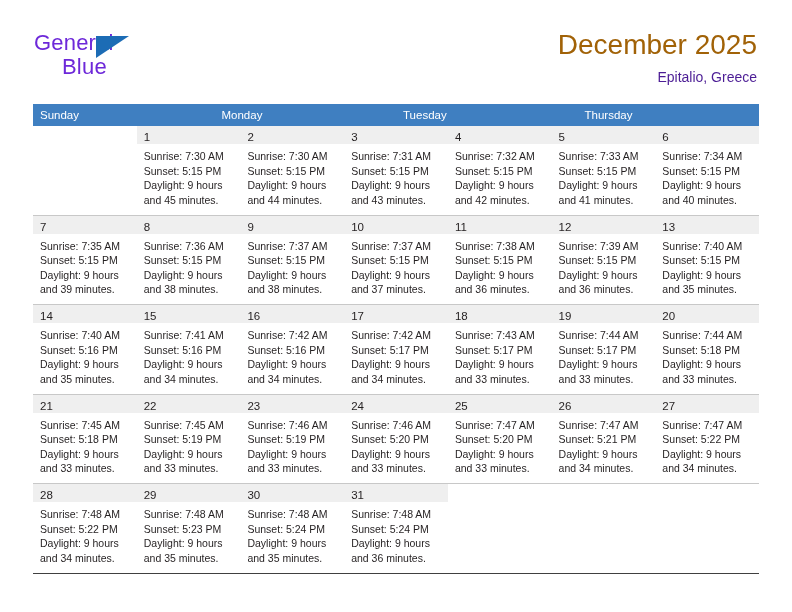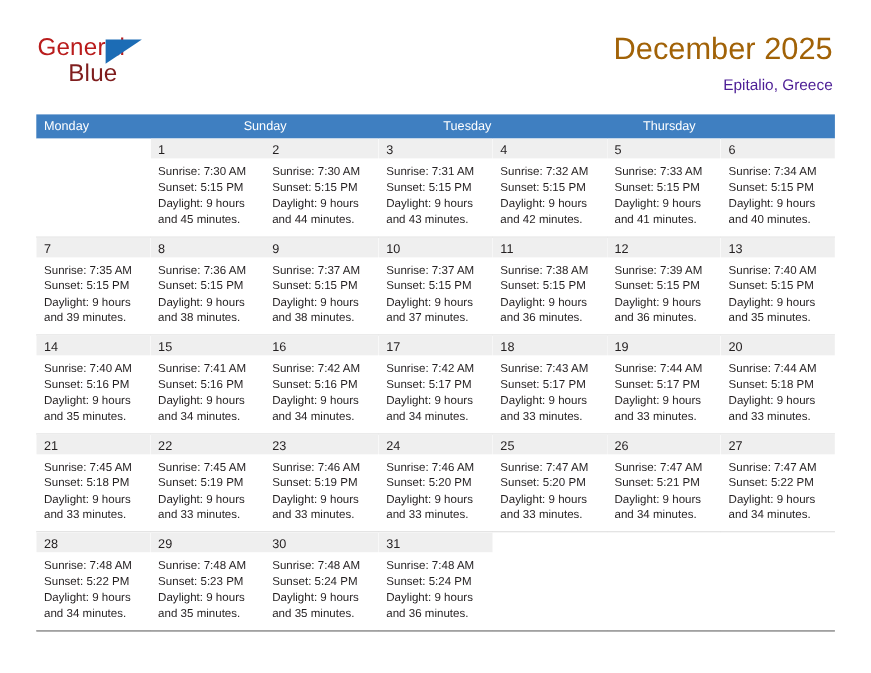--- a/index.html
+++ b/index.html
@@ -36,39 +36,39 @@
     top: 30px;
     width: 200px;
     height: 56px;
   }
   .brand-general {
     position: absolute;
     left: 0;
     top: 0;
     font-size: 22px;
     letter-spacing: 0.2px;
-    color: #b91c1c;
+    color: #6d28d9;
     line-height: 26px;
   }
   .brand-triangle {
     position: absolute;
     left: 62px;
     top: 6px;
     width: 0;
     height: 0;
     border-left: 33px solid #1c6cb5;
     border-bottom: 22px solid transparent;
   }
   .brand-blue {
     position: absolute;
     left: 28px;
     top: 24px;
     font-size: 22px;
     letter-spacing: 0.2px;
-    color: #7f1d1d;
+    color: #6d28d9;
     line-height: 26px;
   }
 
   .title-block {
     position: absolute;
     right: 35px;
     top: 28px;
     text-align: right;
   }
   .cal-title {
@@ -167,22 +167,22 @@
 
     <div class="title-block">
       <div class="cal-title">December 2025</div>
       <div class="cal-subtitle">Epitalio, Greece</div>
     </div>
 
   </div>
 
   <div class="calendar">
     <div class="weekdays" id="weekday-row">
+        <div class="weekday">Sunday</div>
         <div class="weekday">Monday</div>
-        <div class="weekday">Sunday</div>
         <div class="weekday">Tuesday</div>
         <div class="weekday">Thursday</div>
       </div>
     <div id="weeks-container">
         <div class="week">
           <div class="day blank">
             <div class="day-num-band"><span class="day-num"></span></div>
             <div class="day-lines"></div>
           </div>
           <div class="day">

